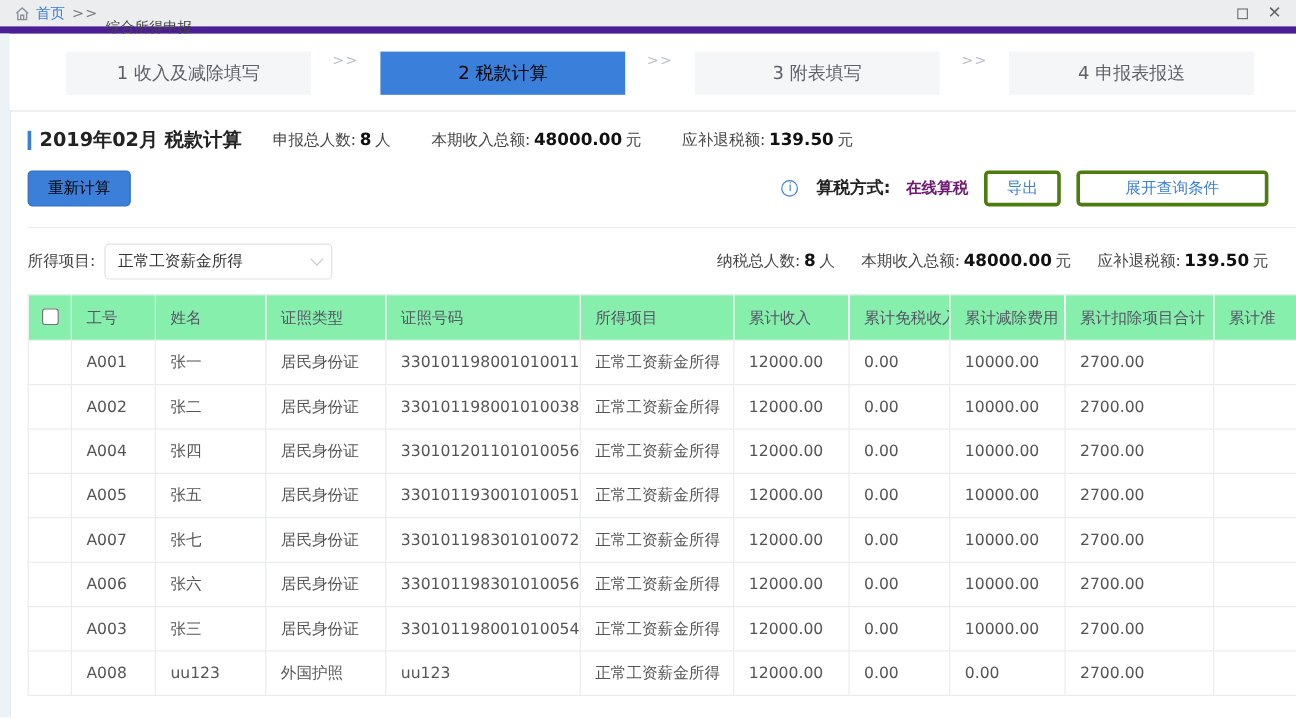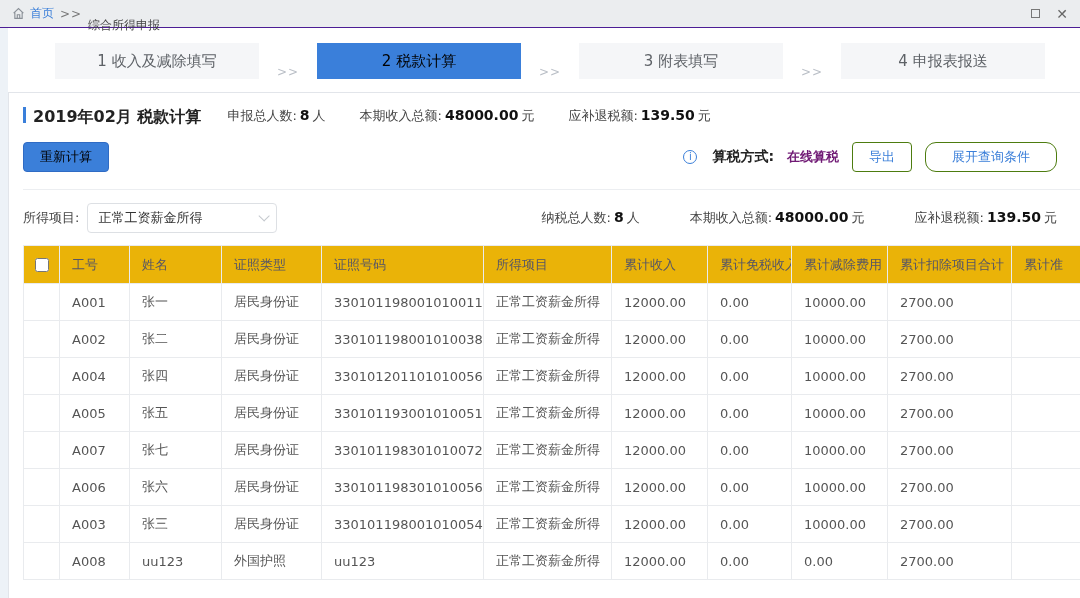--- a/index.html
+++ b/index.html
@@ -4,52 +4,52 @@
 <style>
   * { box-sizing: border-box; margin: 0; padding: 0; }
   html, body { overflow: hidden; }
   body {
     width: 1080px; height: 598px;
     font-family: "DejaVu Sans", "Liberation Sans", sans-serif;
     background: #ffffff; position: relative; color: #333;
   }
   
   .topbar {
-    height: 28px; background: #EBEDEF; border-bottom: 1px solid #4c1d95;
+    height: 28px; background: #EBEDEF; border-bottom: 6px solid #4c1d95;
     display: flex; align-items: center; padding: 0 12px; font-size: 12px; color: #555;
   }
   .topbar .home-ic { display: inline-flex; margin-right: 5px; }
   .topbar .crumb-home { color: #3B7FD9; cursor: pointer; }
   .topbar .crumb-sep { color: #777; margin: 0 6px; letter-spacing: 1px; }
   .topbar .crumb-cur { color: #444; margin-top: 24px; }
   .topbar .win { margin-left: auto; display: flex; align-items: center; gap: 16px; }
   .topbar .max-ic { width: 9px; height: 9px; border: 1.5px solid #777; display: inline-block; }
   .topbar .close-ic { color: #666; font-size: 14px; line-height: 1; cursor: pointer; }
   
   .steps {
-    display: flex; align-items: flex-end;
+    display: flex; align-items: flex-start;
     margin: 15px 35px 0 55px; height: 36px;
   }
   .step {
     flex: 1; height: 36px; line-height: 36px; text-align: center;
     background: #F5F6F8; color: #5e6267; font-size: 15px; cursor: pointer;
     white-space: nowrap;
   }
   .step.active { background: #3A7FDA; color: #000000; }
   .step-sep { width: 58px; text-align: center; color: #B9BEC6; font-size: 12px; letter-spacing: 1px; }
   
   .left-strip { position: absolute; left: 0; top: 28px; width: 8px; height: 570px; background: #EDF2F7; }
   
   .panel {
     position: absolute; left: 8px; top: 92px; width: 1132px; height: 520px;
     border: 1px solid #E2E5EA; background: #fff; padding: 14px;
   }
   .constrained { width: 1034px; }
   
-  .sum-row { display: flex; height: 20px; }
+  .sum-row { display: flex; align-items: center; height: 20px; }
   .accent-bar { width: 3px; height: 16px; background: #3A7FDA; margin-right: 7px; }
   .sum-title { font-size: 16px; font-weight: bold; color: #222; margin-right: 26px; white-space: nowrap; }
   .sum-stat { font-size: 13px; color: #444; margin-right: 34px; white-space: nowrap; }
   .sum-stat b { font-size: 14px; color: #111; margin: 0 3px; }
   
   .toolbar-wrap { border-bottom: 1px solid #ECEEF1; padding-bottom: 17px; }
   .toolbar { display: flex; align-items: center; margin-top: 15px; height: 30px; }
   .btn-primary {
     background: #3B7FD9; border: 1px solid #2F6BC4; color: #000000;
     font-size: 13px; padding: 0 16px; height: 30px; border-radius: 4px; cursor: pointer;
@@ -57,44 +57,44 @@
   }
   .toolbar-right { margin-left: auto; display: flex; align-items: center; gap: 13px; }
   .info-ic {
     width: 14px; height: 14px; border: 1px solid #3B7FD9; border-radius: 50%;
     color: #3B7FD9; font-size: 10px; line-height: 12px; text-align: center;
     display: inline-block; font-style: normal;
   }
   .mode-label { font-size: 14px; font-weight: bold; color: #222; margin-left: 2px; white-space: nowrap; }
   .mode-value { font-size: 13px; color: #701a75; cursor: pointer; white-space: nowrap; font-weight: bold; }
   .btn-outline {
-    background: #fff; border: 1px solid #4d7c0f; color: #3B7FD9;
+    background: #fff; border: 3px solid #4d7c0f; color: #3B7FD9;
     font-size: 13px; height: 30px; border-radius: 4px; cursor: pointer; font-family: inherit;
   }
   .btn-export { padding: 0 16px; }
-  .btn-expand { padding: 0 26px; border-radius: 11px; }
+  .btn-expand { padding: 0 38px; }
   
   .filter-row { display: flex; align-items: center; margin-top: 13px; height: 30px; }
   .filter-label { font-size: 13px; color: #444; margin-right: 8px; white-space: nowrap; }
   .select {
     width: 190px; height: 30px; border: 1px solid #DDE0E4; border-radius: 4px;
     display: flex; align-items: center; padding: 0 10px; font-size: 13px; color: #333;
     cursor: pointer; background: #fff;
   }
   .select .chev {
     margin-left: auto; width: 8px; height: 8px; border-right: 1.5px solid #C4C8CD;
     border-bottom: 1.5px solid #C4C8CD; transform: rotate(45deg) translateY(-3px);
   }
-  .filter-stats { margin-left: auto; display: flex; align-items: flex-end; gap: 28px; }
+  .filter-stats { margin-left: auto; display: flex; align-items: flex-end; }
   .filter-stat { font-size: 13px; color: #444; margin-left: 22px; white-space: nowrap; }
   .filter-stat b { font-size: 14px; color: #111; margin: 0 3px; }
   
   table { border-collapse: collapse; table-layout: fixed; width: 1120px; margin-top: 12px; }
   th, td { border: 1px solid #E9EBEE; height: 37px; padding: 0 12px; font-size: 13px; overflow: hidden; white-space: nowrap; }
-  thead th { background: #eab308; color: #556; font-weight: normal; text-align: left; height: 38px; }
+  thead th { background: #86efac; color: #556; font-weight: normal; text-align: left; height: 38px; }
   tbody td { color: #555; background: #fff; }
   th:nth-child(n+7), td:nth-child(n+7) { text-align: left; }
   .col-check { text-align: center !important; padding: 0; }
   .col-check input { width: 14px; height: 14px; accent-color: #3A7FDA; cursor: pointer; vertical-align: middle; }
 </style>
 </head>
 <body>
 
 <div class="topbar">
   <span class="home-ic">

